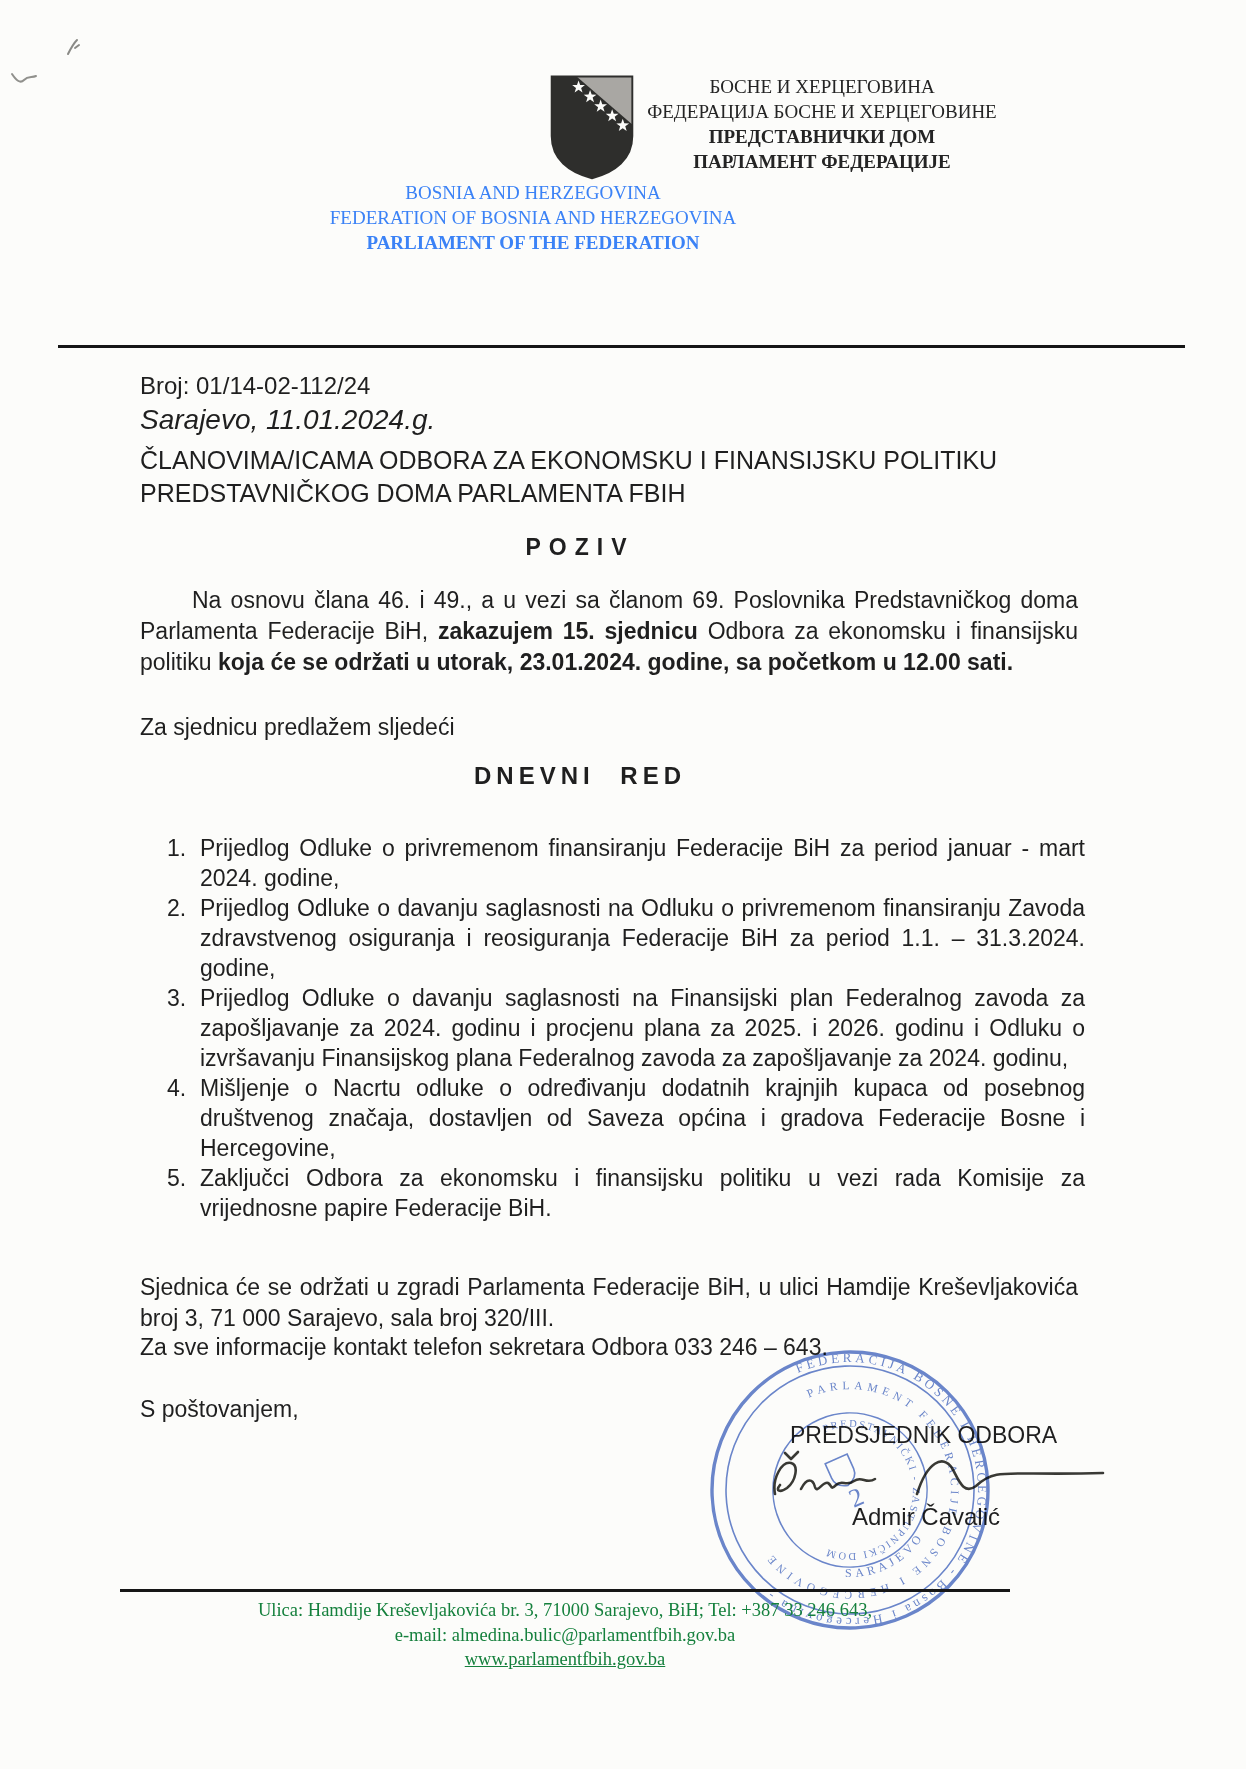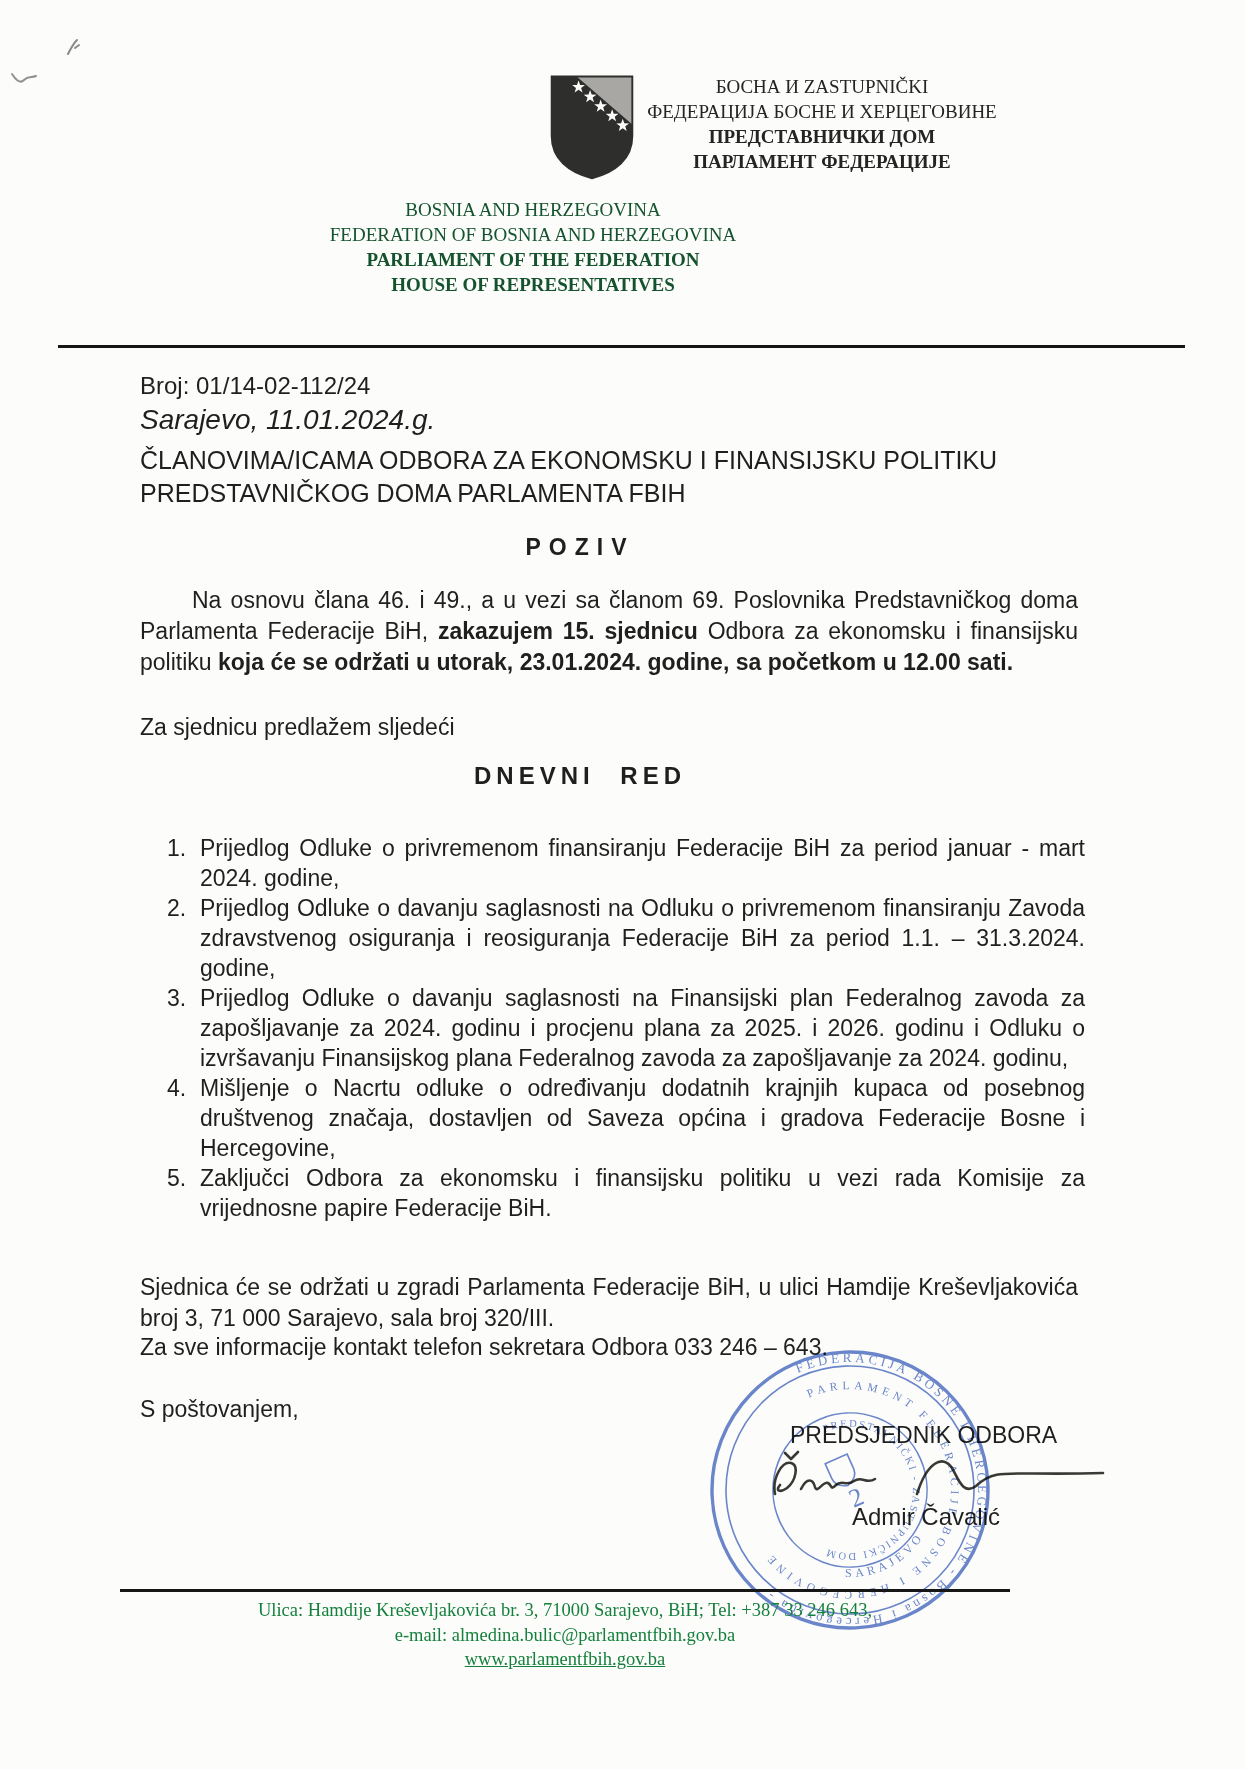--- a/index.html
+++ b/index.html
@@ -12,21 +12,21 @@
     overflow:hidden;
   }
   .serif{font-family:"Liberation Serif",serif;}
   .abs{position:absolute;}
   .b{font-weight:bold;margin-top:30px;}
   .center{text-align:center;}
 
   
   .lh-left{left:55px;top:66px;width:400px;font-size:19px;line-height:25px;color:#242424;}
   .lh-right{left:612px;top:74px;width:420px;font-size:19px;line-height:25px;color:#242424;}
-  .lh-en{left:183px;top:197px;width:700px;font-size:19px;line-height:25px;color:#14532d;}
+  .lh-en{left:183px;top:180px;width:700px;font-size:19px;line-height:25px;color:#3b82f6;}
   .lh-bold{font-weight:bold;}
   .lh-bi{font-weight:bold;font-style:italic;font-size:18px;}
   .coa{left:544px;top:70px;width:96px;height:112px;}
 
   .rule-top{left:58px;top:345px;width:1127px;height:3px;background:#161616;}
   .rule-bottom{left:120px;top:1589px;width:890px;height:3px;background:#161616;}
 
   
   .broj{left:140px;top:372px;font-size:24px;}
   .datum{left:140px;top:404px;font-size:28px;font-style:italic;}
@@ -78,31 +78,30 @@
     <g fill="#fbfbf9">
       <path id="star" d="M0,-7 L1.65,-2.27 L6.66,-2.16 L2.66,0.87 L4.11,5.66 L0,2.8 L-4.11,5.66 L-2.66,0.87 L-6.66,-2.16 L-1.65,-2.27 Z" transform="translate(36,17)"></path>
       <use href="#star" transform="translate(12,10)"></use>
       <use href="#star" transform="translate(23,20)"></use>
       <use href="#star" transform="translate(35,30)"></use>
       <use href="#star" transform="translate(46,40)"></use>
     </g>
   </svg>
 
   <div class="abs lh-right serif center">
-    <div>БОСНА И ZASTUPNIČKI</div>
+    <div>БОСНЕ И ХЕРЦЕГОВИНА</div>
     <div>ФЕДЕРАЦИЈА БОСНЕ И ХЕРЦЕГОВИНЕ</div>
     <div class="lh-bold">ПРЕДСТАВНИЧКИ ДОМ</div>
     <div class="lh-bold">ПАРЛАМЕНТ ФЕДЕРАЦИЈЕ</div>
   </div>
 
   <div class="abs lh-en serif center">
     <div>BOSNIA AND HERZEGOVINA</div>
     <div>FEDERATION OF BOSNIA AND HERZEGOVINA</div>
     <div class="lh-bold">PARLIAMENT OF THE FEDERATION</div>
-    <div class="lh-bold">HOUSE OF REPRESENTATIVES</div>
   </div>
 
   <div class="abs rule-top"></div>
 
   <div class="abs broj">Broj: 01/14-02-112/24</div>
   <div class="abs datum">Sarajevo, 11.01.2024.g.</div>
 
   <div class="abs addr">
     <div>ČLANOVIMA/ICAMA  ODBORA ZA EKONOMSKU I FINANSIJSKU POLITIKU</div>
     <div>PREDSTAVNIČKOG DOMA PARLAMENTA FBIH</div>

